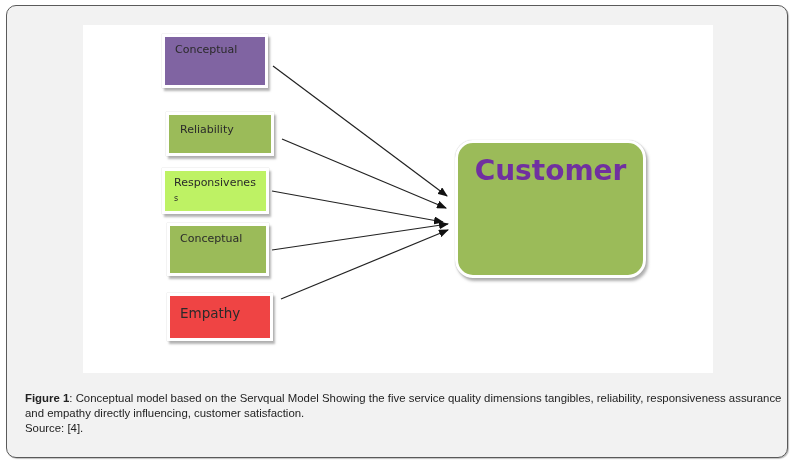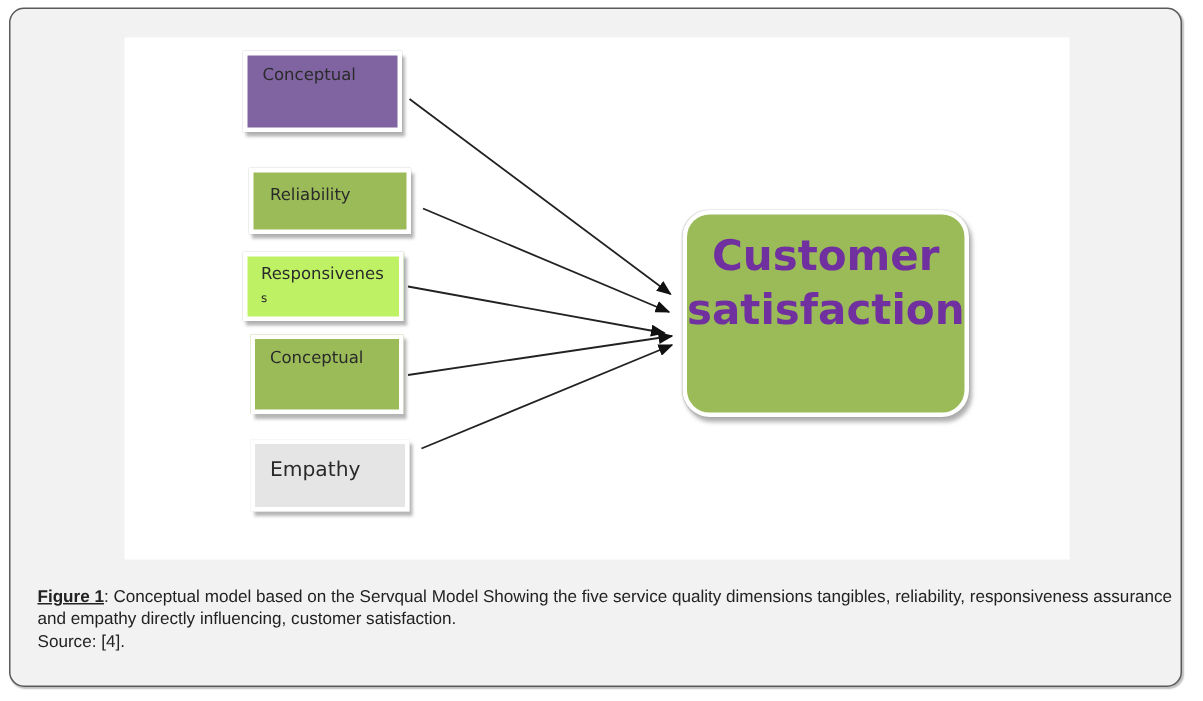--- a/index.html
+++ b/index.html
@@ -15,21 +15,21 @@
   .purple { background:#8064a2; }
   .green  { background:#9bbb59; }
   .box span { position:absolute; font-size:11px; line-height:14px; }
   .cs { position:absolute; left:455px; top:140px; width:191px; height:138px; box-sizing:border-box;
         background:#9bbb59; border:3px solid #ffffff; border-radius:18px;
         box-shadow:2px 3px 3px rgba(110,110,110,0.55), 0 0 1px rgba(0,0,0,0.3);
         text-align:center; color:#7030a0; font-family:"DejaVu Sans", sans-serif;
         font-weight:bold; font-size:28px; line-height:36px; padding-top:10px; }
   svg.arrows { position:absolute; left:0; top:0; }
   .caption { position:absolute; left:25px; top:391px; width:760px; font-size:11.4px; line-height:15px; color:#222; }
-  .caption b { font-weight:bold;text-decoration:underline; }
+  .caption b { font-weight:bold; }
 </style>
 </head>
 <body>
 
 <div class="frame"></div>
 <div class="figure"></div>
 
 <svg class="arrows" width="802" height="467">
   <defs>
     <marker id="ah" markerWidth="10" markerHeight="8" refX="9" refY="4" orient="auto" markerUnits="userSpaceOnUse">
@@ -53,25 +53,24 @@
 
 <div class="box purple" style="left: 162px; top: 168px; width: 107px; height: 46px; background: #bef264;">
   <span style="left:9px;top:5px;">Responsivenes</span>
   <span style="left:9px;top:21px;font-size:8px;">s</span>
 </div>
 
 <div class="box green" style="left: 167px; top: 223px; width: 102px; height: 53px; background: rgb(155, 187, 89);">
   <span style="left:10px;top:6px;">Conceptual</span>
 </div>
 
-<div class="box purple" style="left: 167px; top: 293px; width: 106px; height: 48px; background: #e5e5e5;">
+<div class="box purple" style="left: 167px; top: 293px; width: 106px; height: 48px; background: #ef4444;">
   <span style="left:10px;top:10px;font-size:13.5px;">Empathy</span>
 </div>
 
 <div class="cs" style="background: rgb(155, 187, 89); color: rgb(112, 48, 160);">
   <div>Customer</div>
-  <div>satisfaction</div>
 </div>
 
 <div class="caption">
   <b>Figure 1</b><span>: Conceptual model based on the Servqual Model Showing the five service quality dimensions tangibles, reliability, responsiveness assurance and empathy directly influencing, customer satisfaction.</span><br>
   <span>Source: [4].</span>
 </div>
 
 </body></html>

